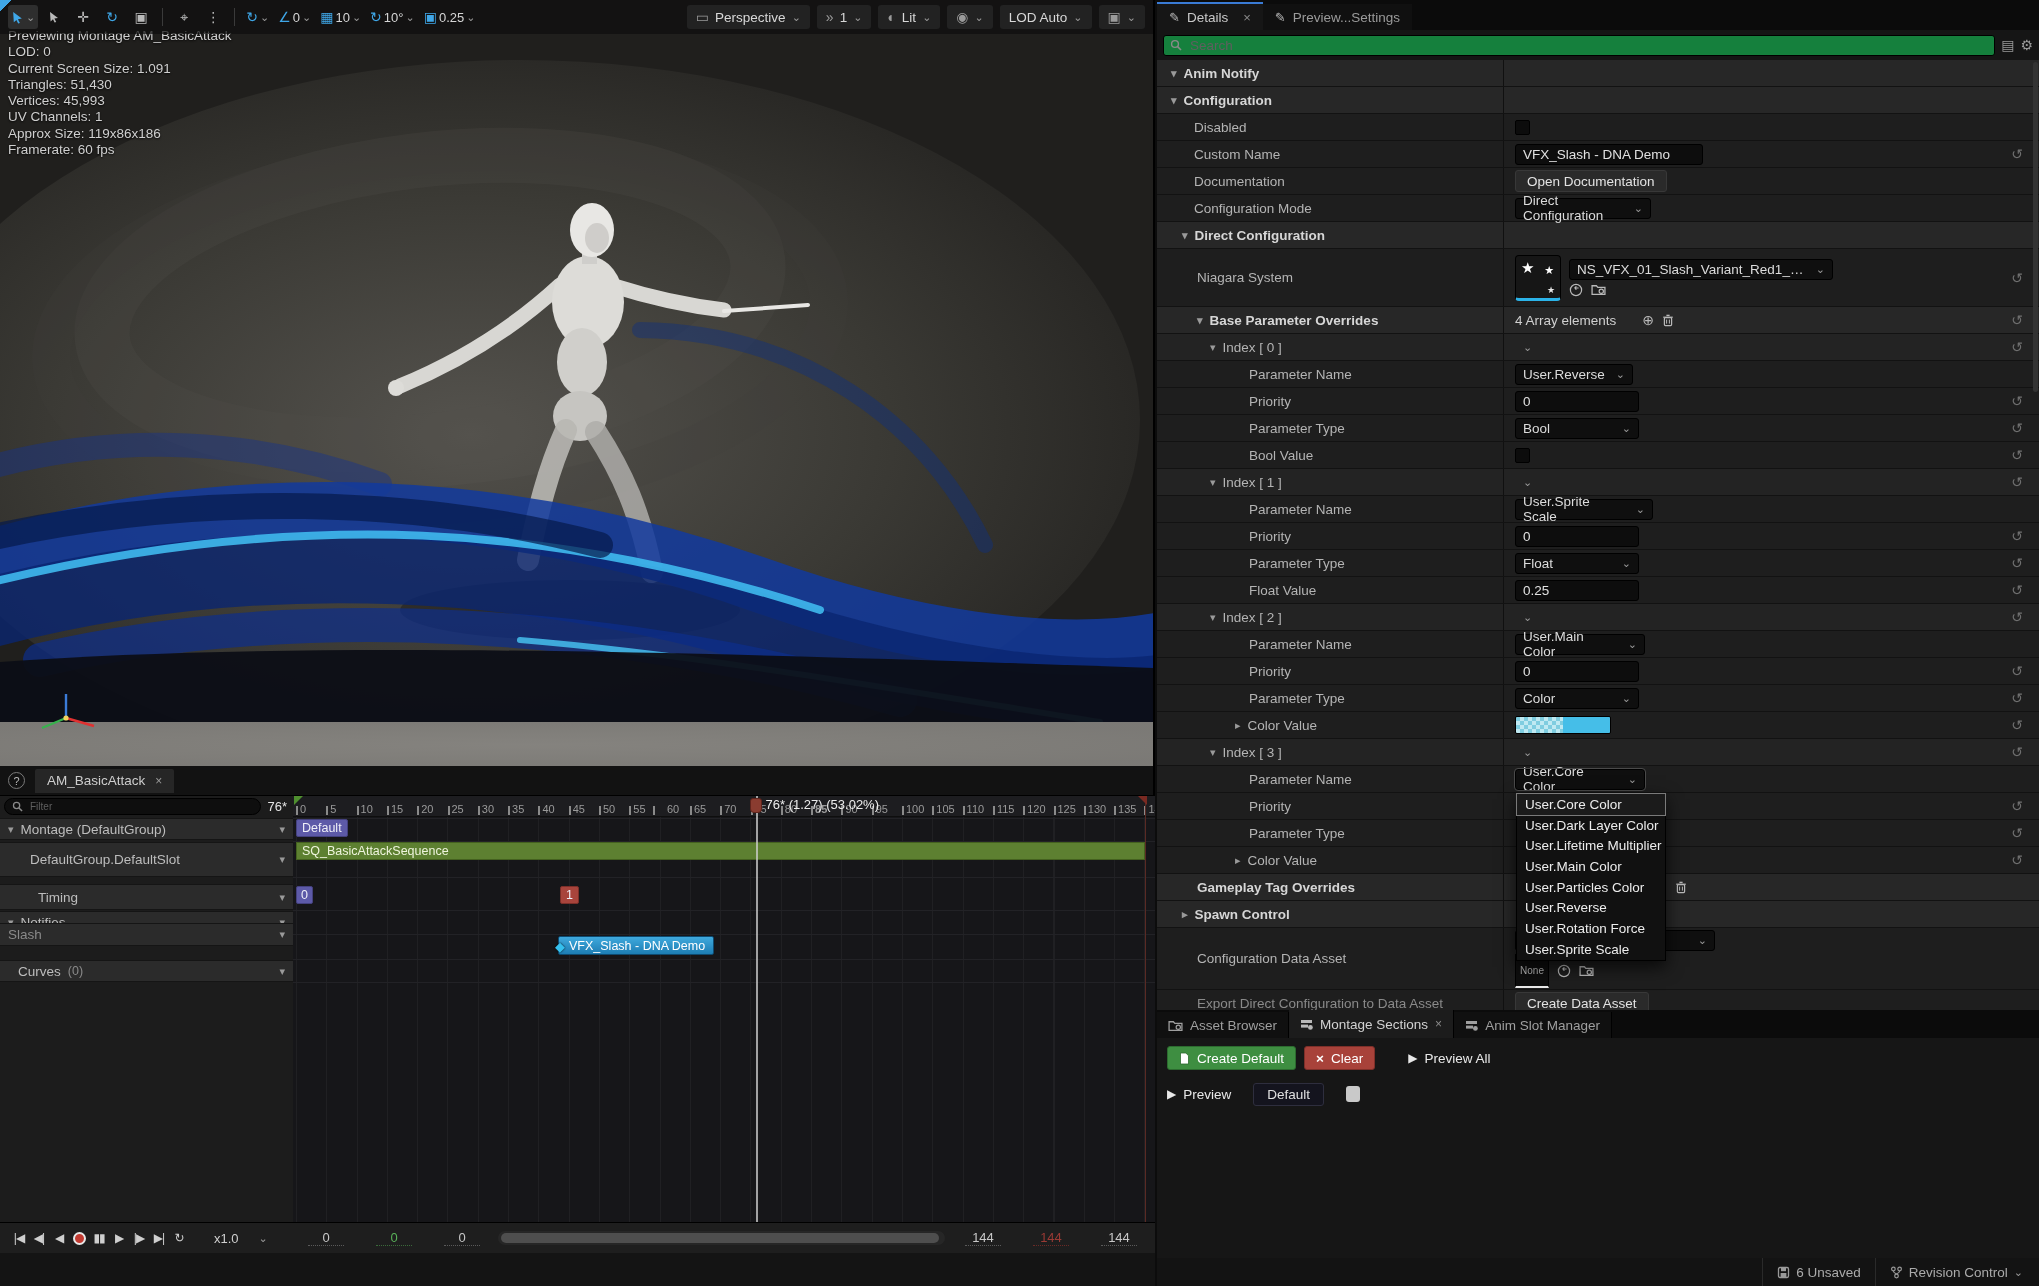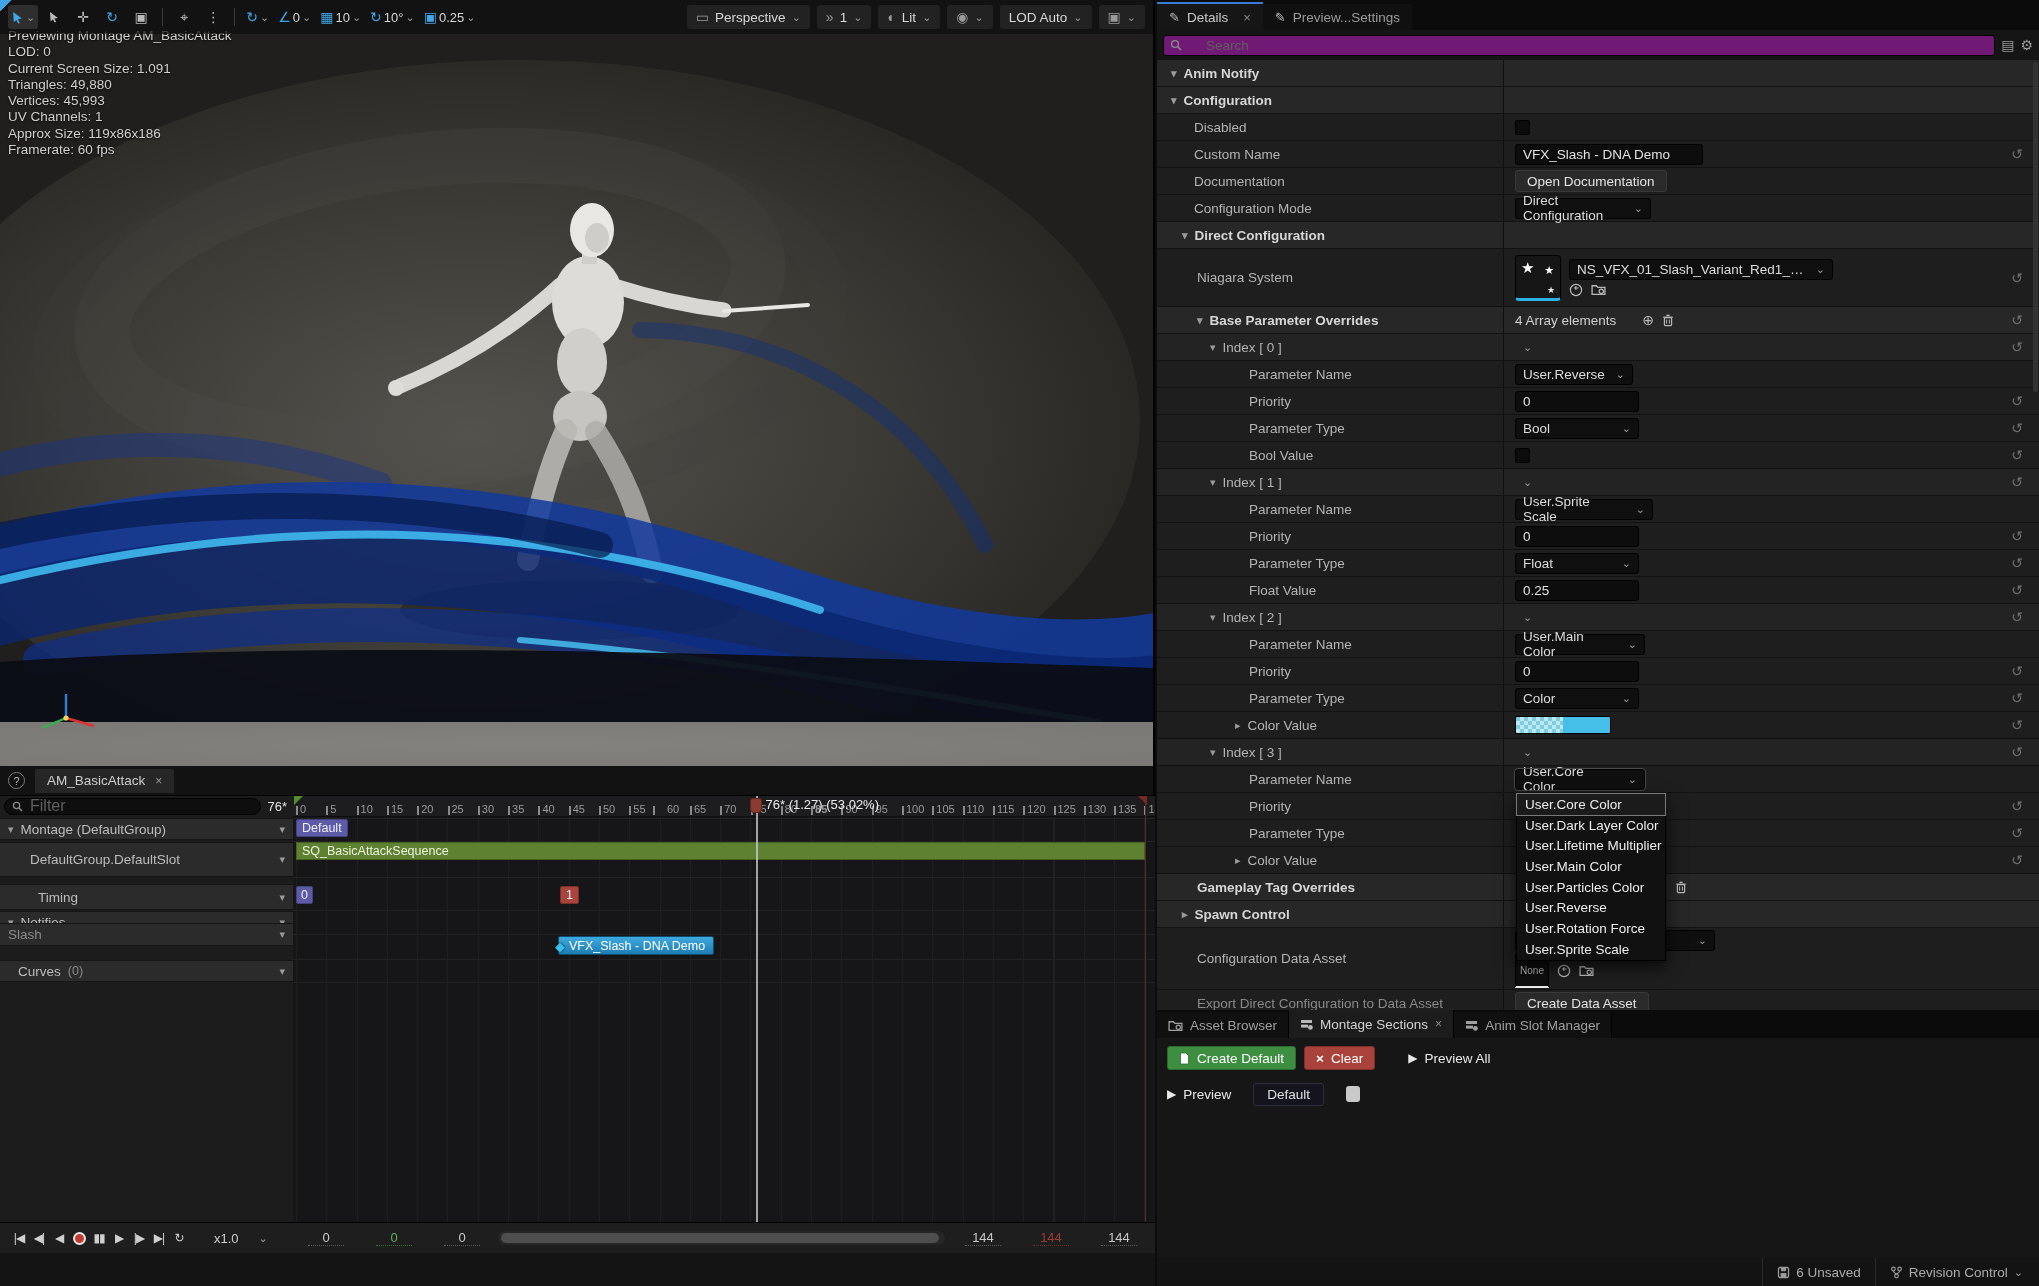--- a/index.html
+++ b/index.html
@@ -32,22 +32,22 @@
 
   
   #details{position:absolute;left:1157px;top:0;width:882px;height:1010px;background:#151515;overflow:hidden;}
   .dtabbar{height:30px;background:#0b0b0b;display:flex;align-items:flex-end;}
   .dtab{height:28px;display:flex;align-items:center;gap:7px;padding:0 12px;font-size:13.5px;color:#c9c9c9;}
   .dtab.active{background:#161616;border-top:2px solid #3a7bd5;}
   .dtab.inactive{background:#101010;color:#9a9a9a;height:26px;}
   .dtab .ticon{color:#b9b9b9;font-size:13px;}
   .dtab .x{color:#8a8a8a;font-size:13px;margin-left:8px;}
   .dsearchrow{height:30px;display:flex;align-items:center;padding:0 6px;gap:6px;background:#151515;}
-  .dsearch{flex:1;height:21px;background:#701a75;border:1px solid #000;border-radius:3px;
-      display:flex;align-items:center;padding:0 6px;gap:22px;}
+  .dsearch{flex:1;height:21px;background:#15803d;border:1px solid #000;border-radius:3px;
+      display:flex;align-items:center;padding:0 6px;gap:6px;}
   .dsearch input{flex:1;background:transparent;border:none;outline:none;color:#cfcfcf;font-size:13.5px;font-family:inherit;}
   .dsearch input::placeholder{color:#5f5f5f;}
   .dicon{color:#9a9a9a;font-size:14px;}
 
   .drow{display:flex;align-items:center;height:27px;background:#1e1e1e;border-bottom:1px solid #121212;}
   .drow.hdr{background:#272727;}
   .drow.hdr .lbl{color:#d6d6d6;font-weight:bold;}
   .drow.idx{background:#232323;}
   .drow.tall{height:58px;}
   .drow.tall2{height:62px;}
@@ -112,21 +112,21 @@
   .tl-tabbar{height:30px;background:#121212;display:flex;align-items:center;gap:10px;padding:0 8px;border-bottom:1px solid #000;}
   .qcirc{width:17px;height:17px;border:1px solid #7a7a7a;border-radius:50%;display:flex;align-items:center;
       justify-content:center;color:#b9b9b9;font-size:11px;}
   .tl-tab{height:24px;background:#262626;display:flex;align-items:center;gap:10px;padding:0 12px;
       color:#cdcdcd;font-size:13.5px;border-radius:2px 2px 0 0;}
   .tl-body{position:absolute;left:0;top:30px;width:100%;height:490px;}
   .tl-left{position:absolute;left:0;top:0;width:293px;height:426px;background:#1c1c1c;}
   .filter-row{position:absolute;left:0;top:0;width:293px;height:20px;display:flex;align-items:center;gap:6px;padding:0 4px;}
   .filter-box{flex:1;height:17px;background:#0e0e0e;border:1px solid #000;border-radius:9px;
       display:flex;align-items:center;gap:5px;padding:0 7px;}
-  .filter-box input{flex:1;background:transparent;border:none;outline:none;color:#4d7c0f;font-size:16px;font-family:inherit;width:60px;}
+  .filter-box input{flex:1;background:transparent;border:none;outline:none;color:#4d7c0f;font-size:10px;font-family:inherit;width:60px;}
   .filter-box input::placeholder{color:#5f5f5f;}
   .framebadge{color:#e3e3e3;font-size:13px;padding-right:2px;}
   .trow{position:absolute;left:0;width:293px;background:#2b2b2b;display:flex;align-items:center;
       color:#bdbdbd;font-size:13.5px;gap:7px;padding:0 8px;border-top:1px solid #151515;border-bottom:1px solid #151515;}
   .trow .dd{margin-left:auto;color:#9a9a9a;font-size:11px;}
   .dim{color:#8a8a8a;}
   .tl-tracks{position:absolute;left:293px;top:0;width:862px;height:426px;background:#161619;overflow:hidden;
       background-image:repeating-linear-gradient(90deg,rgba(255,255,255,0.045) 0 1px,transparent 1px 30.3px);
       background-position:3px 0;}
   .hline{position:absolute;left:0;width:100%;height:1px;background:#222226;}
@@ -347,21 +347,21 @@
             <span class="dicon">▣</span>
             <span class="cv">⌄</span>
           </span>
       </div>
     </div>
 
     <div class="vp-stats">
       <div>Previewing Montage AM_BasicAttack</div>
       <div>LOD: 0</div>
       <div>Current Screen Size: 1.091</div>
-      <div>Triangles: 49,880</div>
+      <div>Triangles: 51,430</div>
       <div>Vertices: 45,993</div>
       <div>UV Channels: 1</div>
       <div>Approx Size: 119x86x186</div>
       <div>Framerate: 60 fps</div>
     </div>
 
     <svg id="gizmo" width="70" height="50" viewBox="0 0 70 50">
       <line x1="30" y1="28" x2="6" y2="38" stroke="#37b24d" stroke-width="2.4"></line>
       <line x1="30" y1="28" x2="58" y2="36" stroke="#e03131" stroke-width="2.4"></line>
       <line x1="30" y1="28" x2="30" y2="4" stroke="#3b7bd8" stroke-width="2.4"></line>

